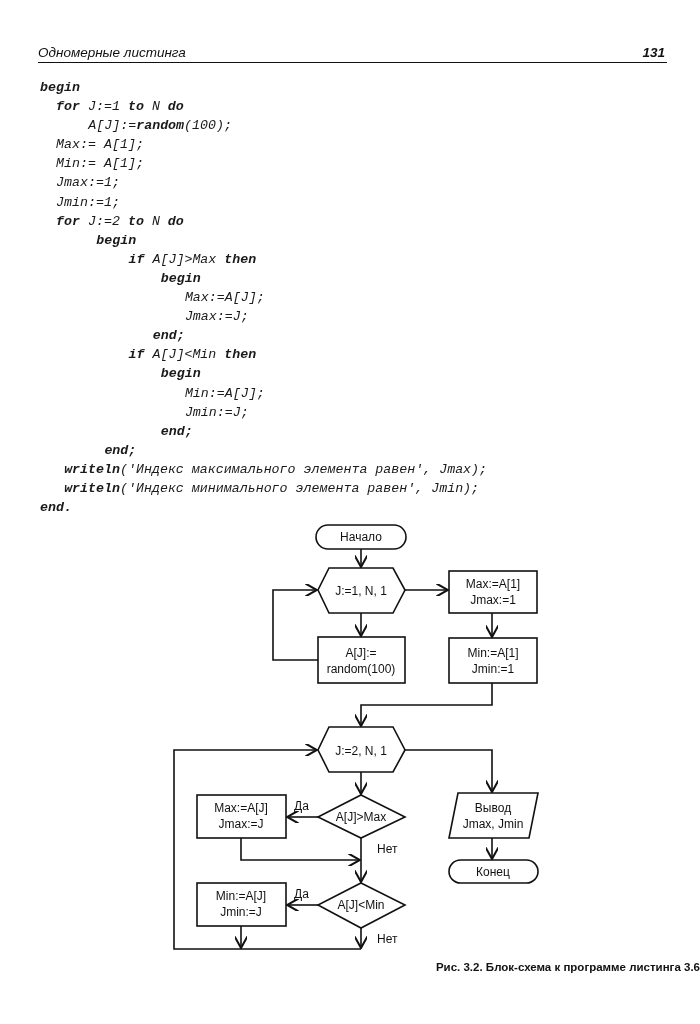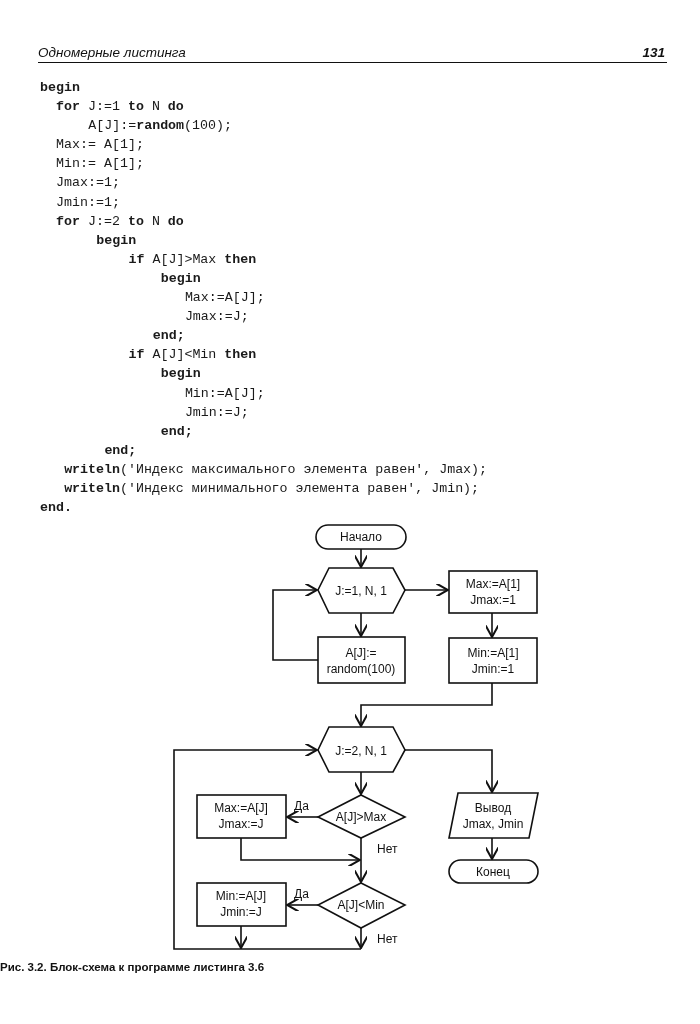--- a/index.html
+++ b/index.html
@@ -9,27 +9,27 @@
       border-bottom: 1.5px solid #111;
       font-family: "Liberation Sans", sans-serif; font-style: italic; font-size: 13.5px;
     }
     .running-head .section { position: absolute; left: 0; top: 1px; }
     .running-head .page-num { position: absolute; right: 2px; top: 1px; font-weight: bold; text-align: right; }
     .code {
       position: absolute; left: 40px; top: 78px;
       font-family: "Liberation Mono", monospace; font-size: 13.3px; line-height: 19.1px;
       white-space: pre; color: #1a1a1a;
     }
-    .code .line { height: 19.1px; position: relative; }
+    .code .line { height: 19.1px; position: relative; font-style: italic; }
     .code .kw { font-weight: bold; }
     .figure { position: absolute; left: 0; top: 0; width: 700px; height: 860px; }
     .figure svg { position: absolute; left: 0; top: 0; }
     .fig-text { font-family: "Liberation Sans", sans-serif; font-size: 12px; fill: #111; }
     .caption {
-      position: absolute; left: 0; width: 700px; top: 961px; text-align: left;
+      position: absolute; left: 0; width: 700px; top: 961px; text-align: right;
       font-family: "Liberation Sans", sans-serif; font-size: 11.5px; font-weight: bold; color: #111;
     }
     .caption .cap-label { font-weight: 900; }
   </style>
 </head>
 <body>
 
 <div class="running-head">
   <span class="section">Одномерные листинга</span>
   <span class="page-num">131</span>

